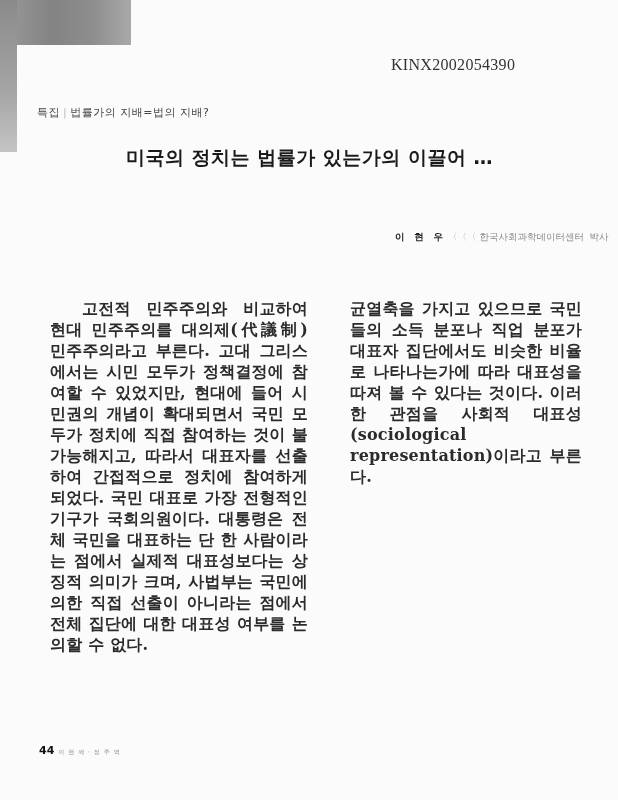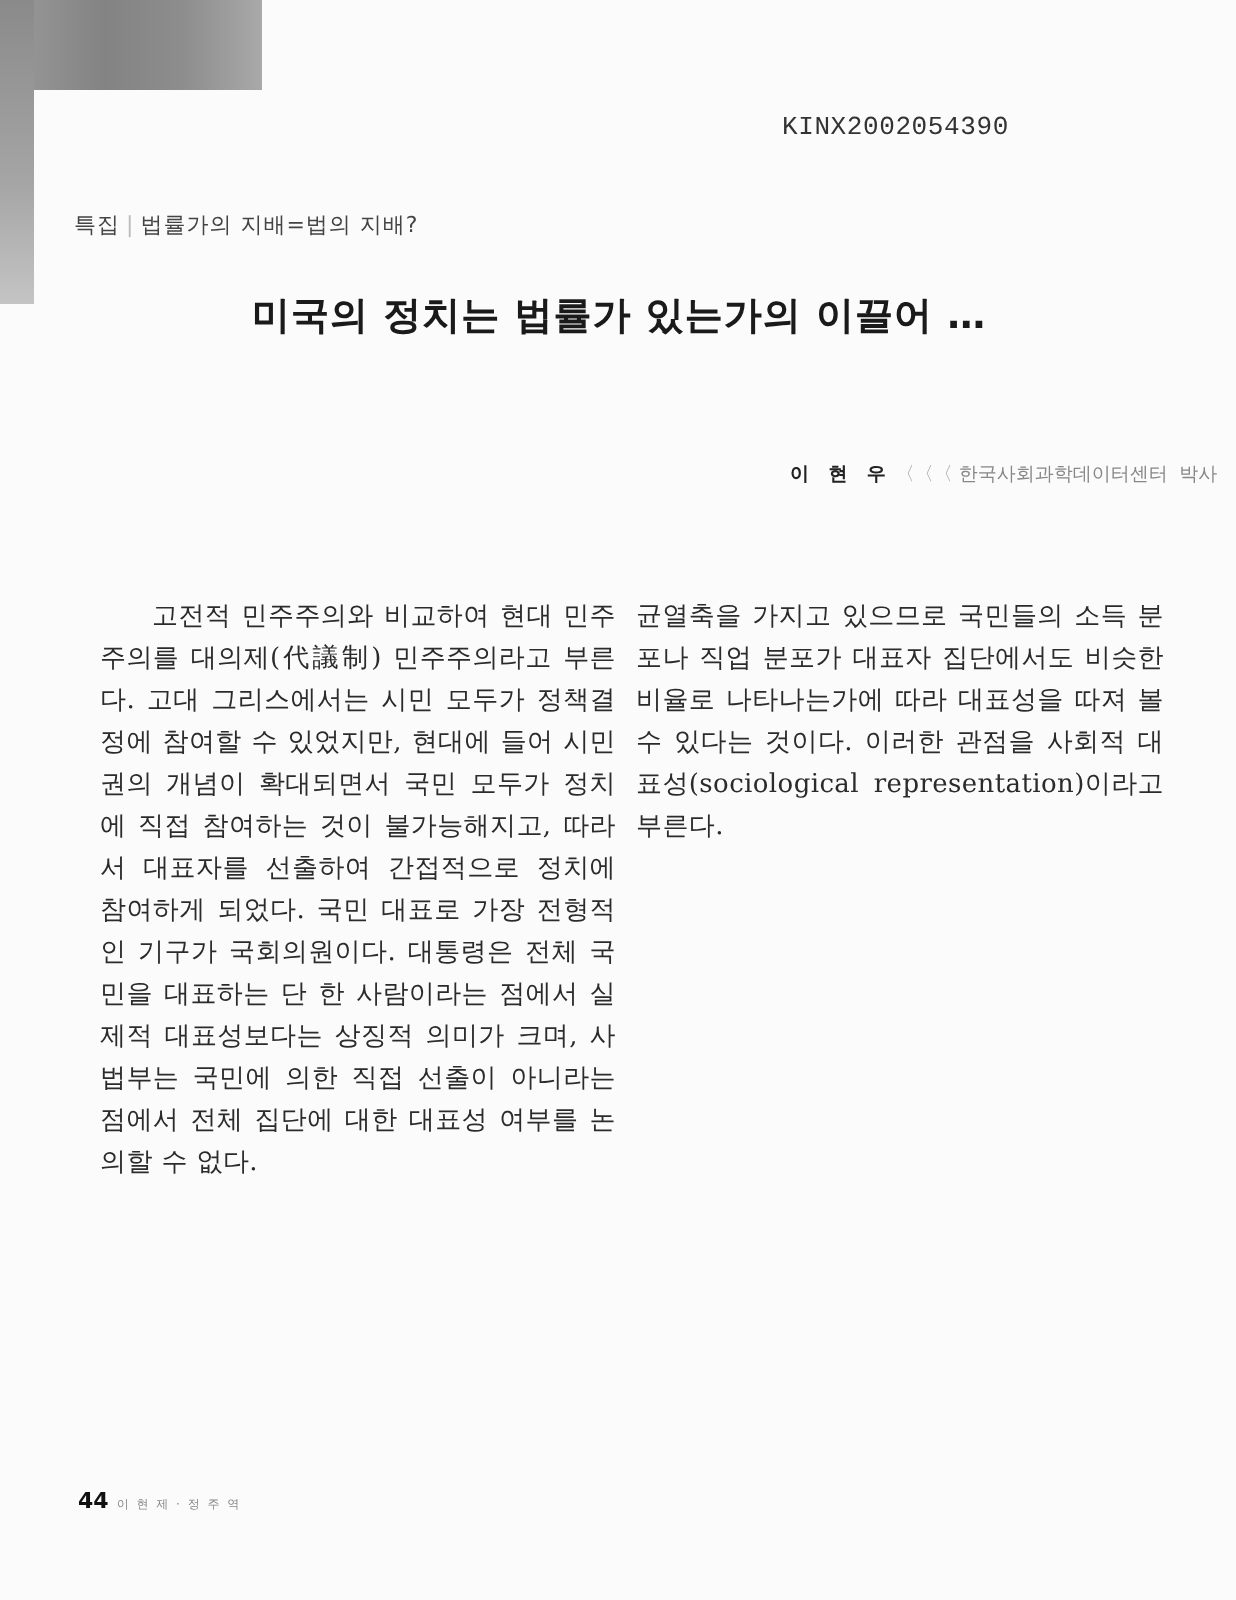--- a/index.html
+++ b/index.html
@@ -15,42 +15,42 @@
   .bar-left {
     position:absolute; left:0; top:0; width:17px; height:152px;
     background: linear-gradient(180deg, #8a8a8a 0%, #a5a5a5 60%, #c4c4c4 100%);
   }
   .kicker {
     position:absolute; left:37px; top:66px; font-family:"DejaVu Sans", sans-serif;
     font-size:11px; color:#444; letter-spacing:0.5px; white-space:nowrap;margin-top:39px;
   }
   .kicker .sep { color:#bbb; margin:0 3px; }
   .doc-id {
-    position:absolute; left:391px; top:56px; font-family:Liberation Mono, monospace;
-    font-size:13px; color:#333; letter-spacing:0.3px;
+    position:absolute; left:391px; top:56px; font-family:Liberation Serif, serif;
+    font-size:16px; color:#333; letter-spacing:0.3px;
   }
   .title {
     position:absolute; left:126px; top:145px; font-family:"DejaVu Sans", sans-serif;
     font-size:19px; font-weight:bold; color:#1a1a1a; white-space:nowrap; letter-spacing:0.5px;
   }
   .byline {
     position:absolute; left:395px; top:231px; font-family:Liberation Mono, monospace;
     font-size:9.5px; white-space:nowrap;
   }
   .byline .author { font-weight:bold; color:#222; letter-spacing:2px; }
   .byline .arrows { color:#aaa; margin:0 3px; }
   .byline .affil { color:#888; }
   .col {
-    position:absolute; top:298px; font-size:13px; line-height:21px; color:#2b2b2b;
-    text-align:justify; letter-spacing:0.2px;
+    position:absolute; top:298px; font-size:16px; line-height:21px; color:#2b2b2b;
+    text-align:justify; letter-spacing:0.2px;font-weight:bold;
   }
   .col.left { left:50px; width:258px; }
   .col.right { left:318px; width:264px; }
   .col p { margin:0; text-indent:2em; }
-  .col p.cont { text-indent:0; }
+  .col p.cont { text-indent:0;margin-left:32px; }
   .footer {
     position:absolute; left:39px; top:739px; font-family:"DejaVu Sans", sans-serif; white-space:nowrap;
   }
   .footer .page { font-size:11px; font-weight:bold; color:#111; }
   .footer .mag { font-size:6px; color:#888; margin-left:4px; letter-spacing:1px; }
 </style>
 </head>
 <body>
 
 <div class="bar-top"></div>

